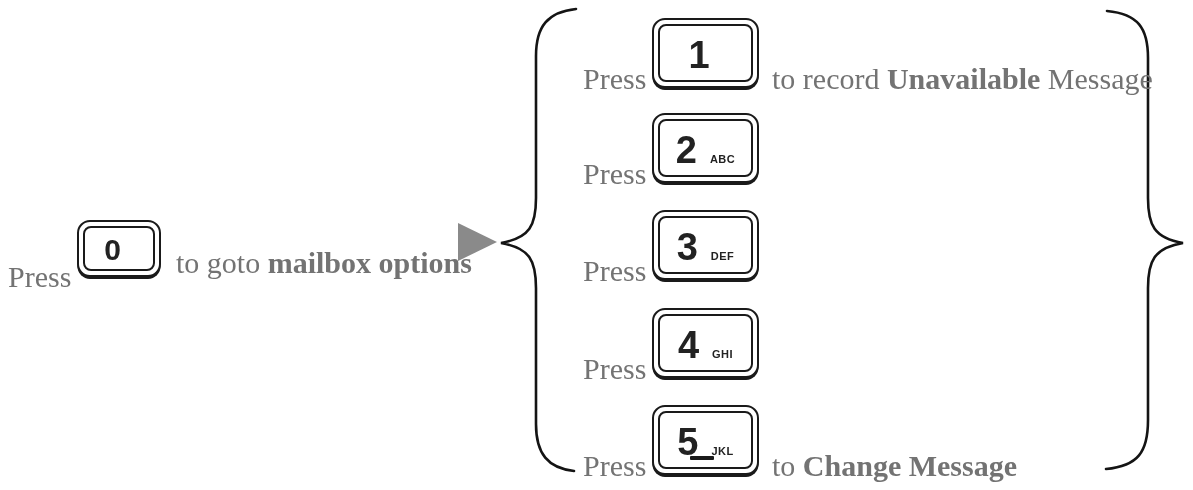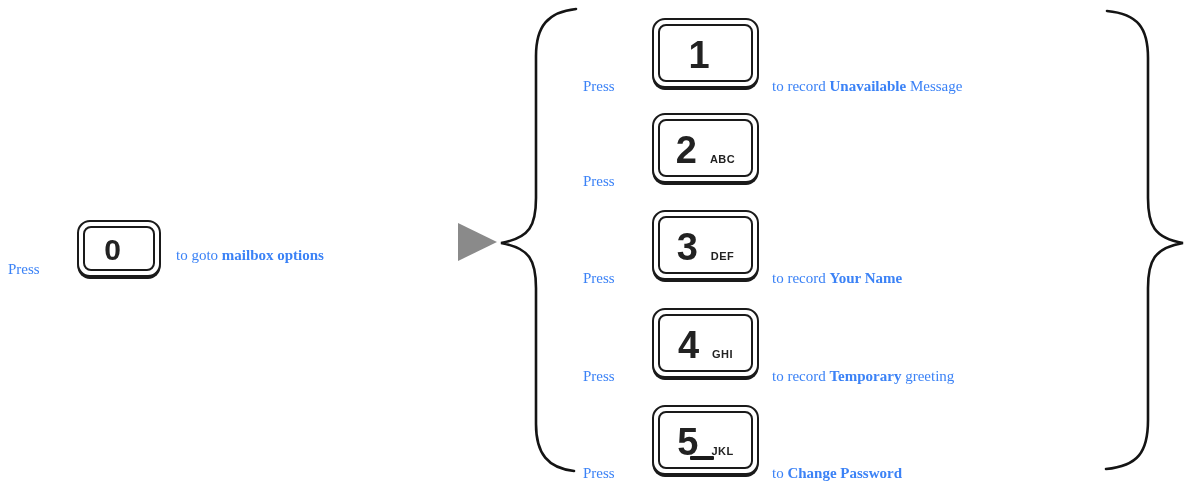--- a/index.html
+++ b/index.html
@@ -6,24 +6,24 @@
   #canvas{
     position:relative;
     width:1193px;height:490px;
     background:#ffffff;
     font-family:"Liberation Serif", serif;
     color:#0d0d0d;
     overflow:hidden;
   }
   .txt{
     position:absolute;
-    font-size:15px;
+    font-size:30px;
     line-height:1;
     white-space:nowrap;
-    color:#3b82f6;
+    color:#737373;
   }
   .txt b{font-weight:bold;}
 
   
   .key{
     position:absolute;
     box-sizing:border-box;
     border:2.5px solid #1a1a1a;
     border-radius:13px;
     background:#fff;
@@ -127,39 +127,37 @@
   </div>
 
   <div class="menu-row" style="top:210px;">
     <span class="txt press">Press</span>
     <span class="key">
       <span class="key-inner">
         <span class="key-digit">3</span>
         <span class="key-letters">DEF</span>
       </span>
     </span>
-    <span class="txt caption"><span>to record </span><b>Your Name</b><span></span></span>
   </div>
 
   <div class="menu-row" style="top:308px;">
     <span class="txt press">Press</span>
     <span class="key">
       <span class="key-inner">
         <span class="key-digit">4</span>
         <span class="key-letters">GHI</span>
       </span>
     </span>
-    <span class="txt caption"><span>to record </span><b>Temporary</b><span> greeting</span></span>
   </div>
 
   <div class="menu-row" style="top:405px;">
     <span class="txt press">Press</span>
     <span class="key">
       <span class="key-inner">
         <span class="key-digit">5</span>
         <span class="key-letters">JKL</span>
         <span class="key-underline"></span>
       </span>
     </span>
-    <span class="txt caption"><span>to </span><b>Change Password</b><span></span></span>
+    <span class="txt caption"><span>to </span><b>Change Message</b><span></span></span>
   </div>
 
 </div>
 
 </body></html>

